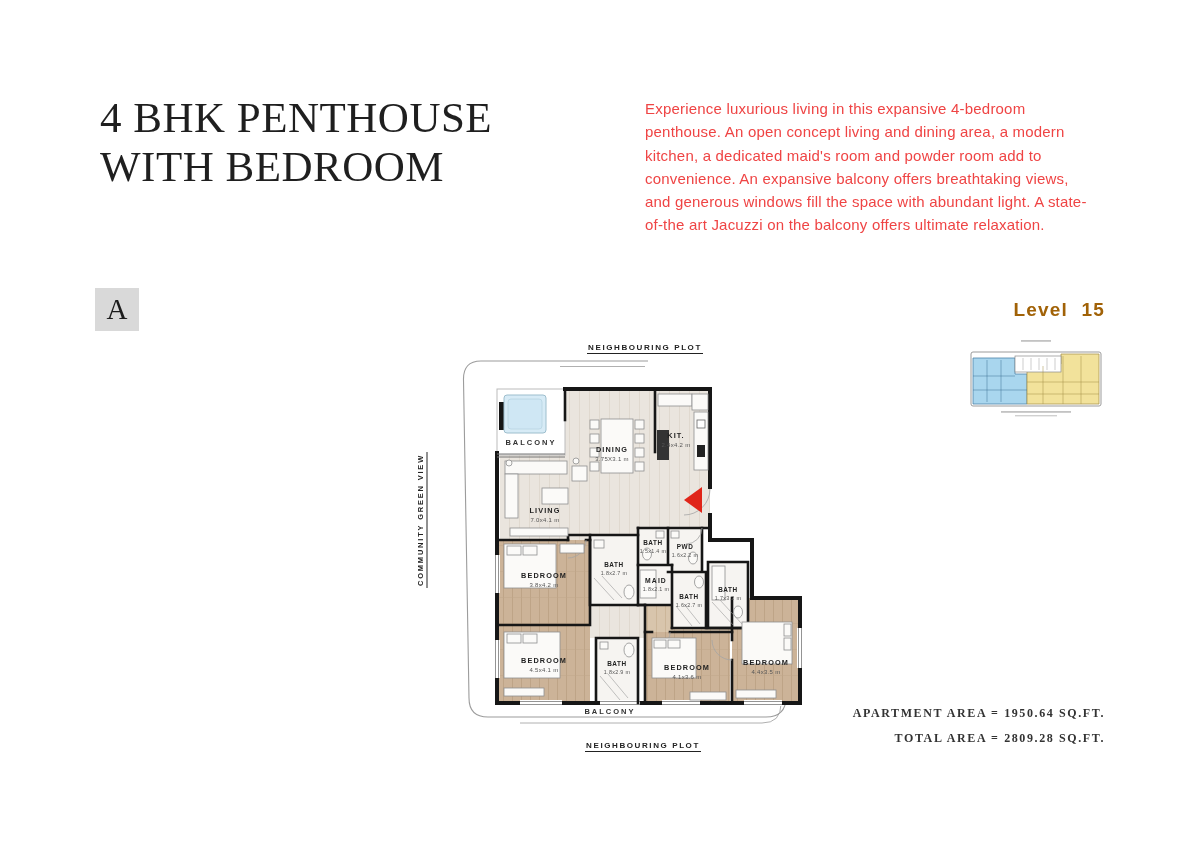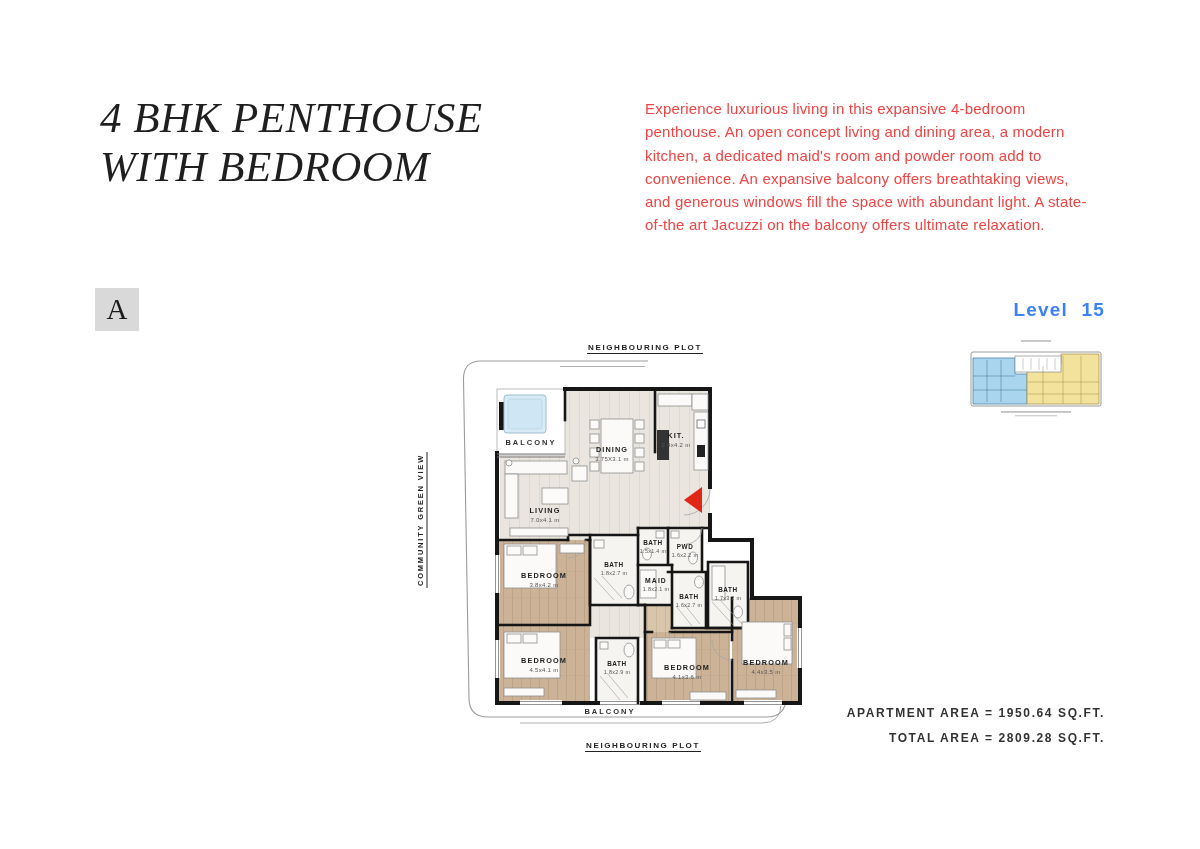--- a/index.html
+++ b/index.html
@@ -1,29 +1,29 @@
 <!DOCTYPE html>
 <html><head>
 <meta charset="utf-8">
 <style>
   html,body{margin:0;padding:0;background:#ffffff;}
   #canvas{position:relative;width:1200px;height:849px;background:#fff;overflow:hidden;
           font-family:"Liberation Sans",sans-serif;}
   .abs{position:absolute;}
   #title{left:100px;top:94px;font-family:"Liberation Serif",serif;font-size:43px;
-         line-height:1.13;color:#1f1f1f;font-weight:500;letter-spacing:.5px;font-style:italic;}
+         line-height:1.13;color:#1f1f1f;font-weight:500;letter-spacing:.5px;}
   #description{left:645px;top:97px;width:450px;font-size:15px;line-height:1.55;
                color:#ef4444;letter-spacing:.2px;}
   #unit-badge{left:95px;top:288px;width:44px;height:43px;background:#d9d9d9;
               display:flex;align-items:center;justify-content:center;
               font-family:"Liberation Serif",serif;font-size:29px;color:#1c1c1c;}
   #level{left:905px;top:299px;width:200px;text-align:right;font-size:19px;font-weight:bold;
-         color:#3b82f6;letter-spacing:1.2px;word-spacing:7px;}
+         color:#a16207;letter-spacing:1.2px;word-spacing:7px;}
   #areas{left:700px;top:702px;width:405px;text-align:right;color:#333;}
-  #areas p{margin:0;font-size:12px;font-weight:bold;letter-spacing:1.6px;line-height:23.5px;}
+  #areas p{margin:0;font-size:12px;font-weight:bold;letter-spacing:1.6px;line-height:23.5px;font-family:Liberation Serif, serif;}
   #areas p.total{margin-top:1px;}
   svg text{font-family:"Liberation Sans",sans-serif;}
   .plot-label{font-size:8px;font-weight:bold;letter-spacing:1.6px;fill:#222;}
   .room-name{font-size:7.3px;font-weight:bold;letter-spacing:1.1px;fill:#222;text-anchor:middle;}
   .room-dims{font-size:6px;fill:#555;text-anchor:middle;letter-spacing:.3px;}
   .balcony-label{font-size:7.5px;font-weight:bold;letter-spacing:2px;fill:#333;text-anchor:middle;}
   .wall{stroke:#161616;stroke-width:4;fill:none;stroke-linecap:square;}
   .iwall{stroke:#161616;stroke-width:2.6;fill:none;stroke-linecap:square;}
   .furn{stroke:#8f8f8f;stroke-width:.8;fill:#fbfaf8;}
   .thin{stroke:#9c9c9c;stroke-width:1.1;fill:none;}

